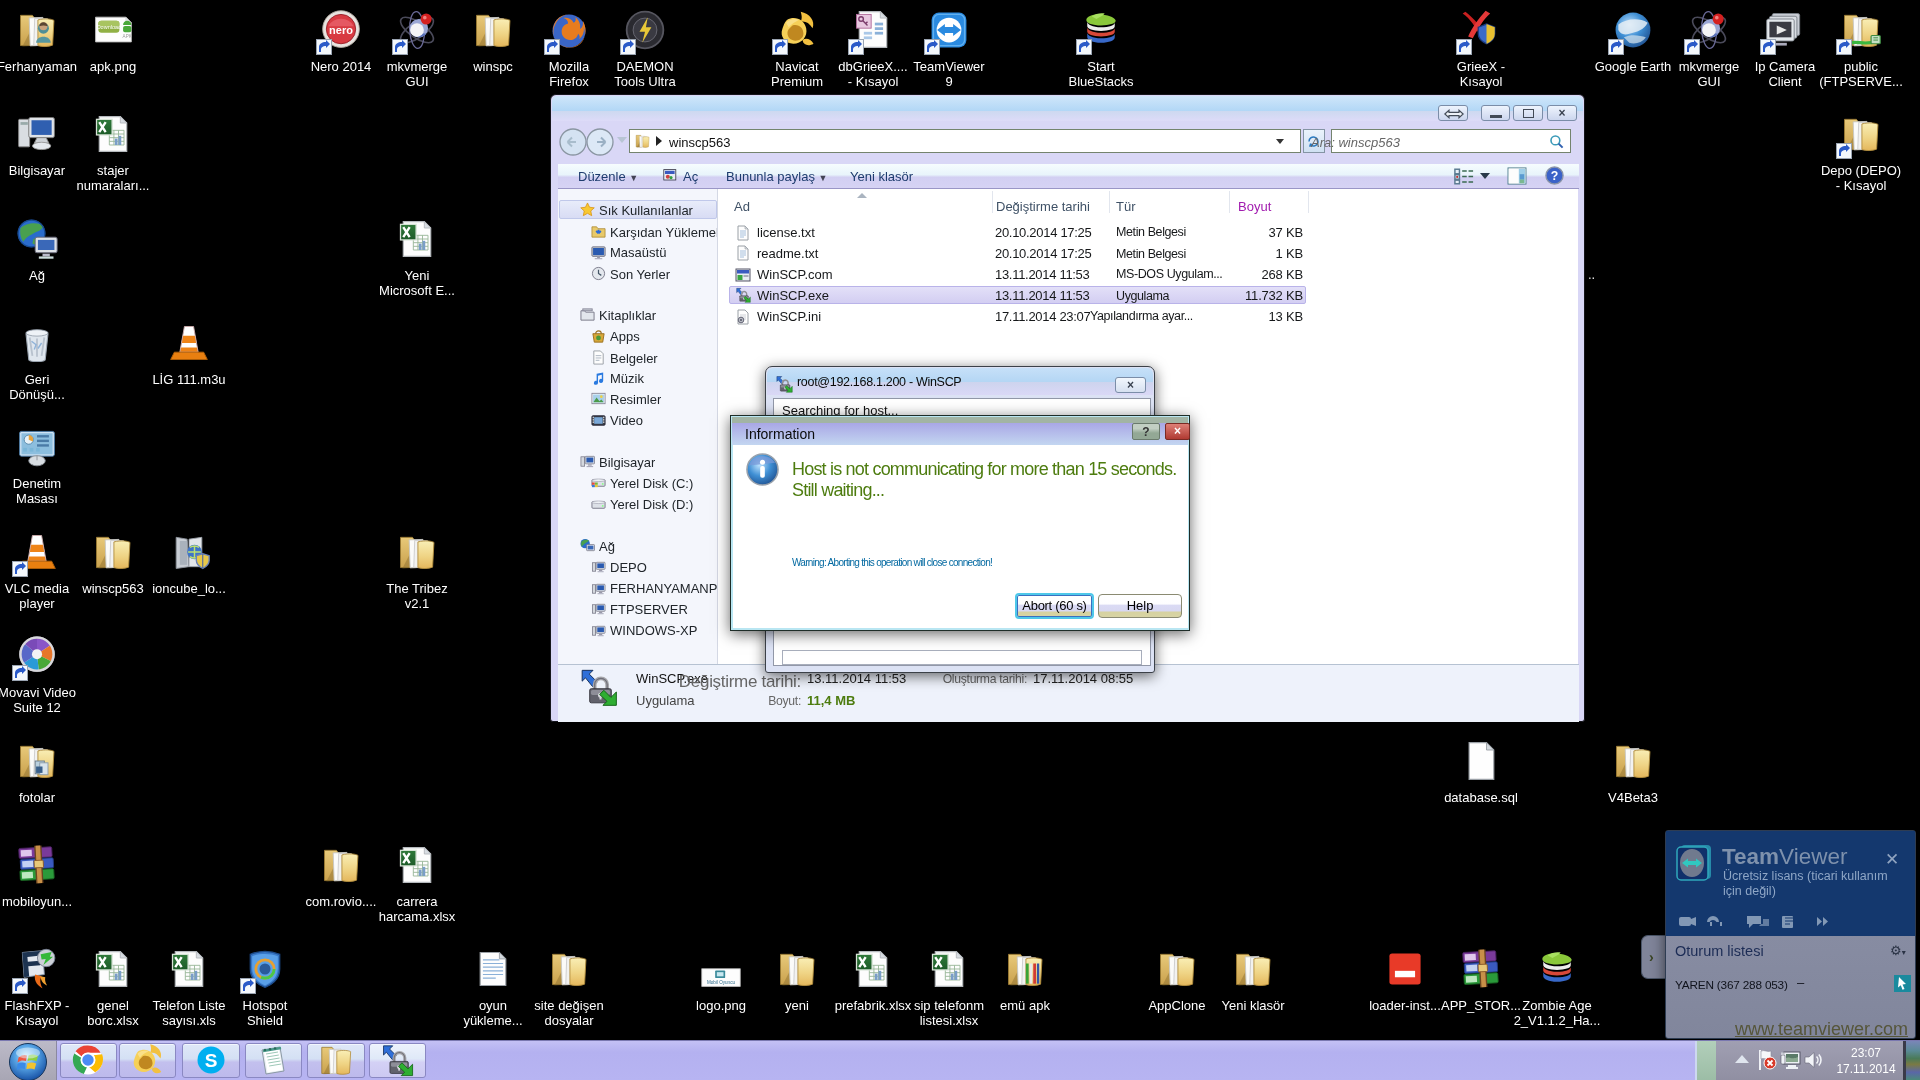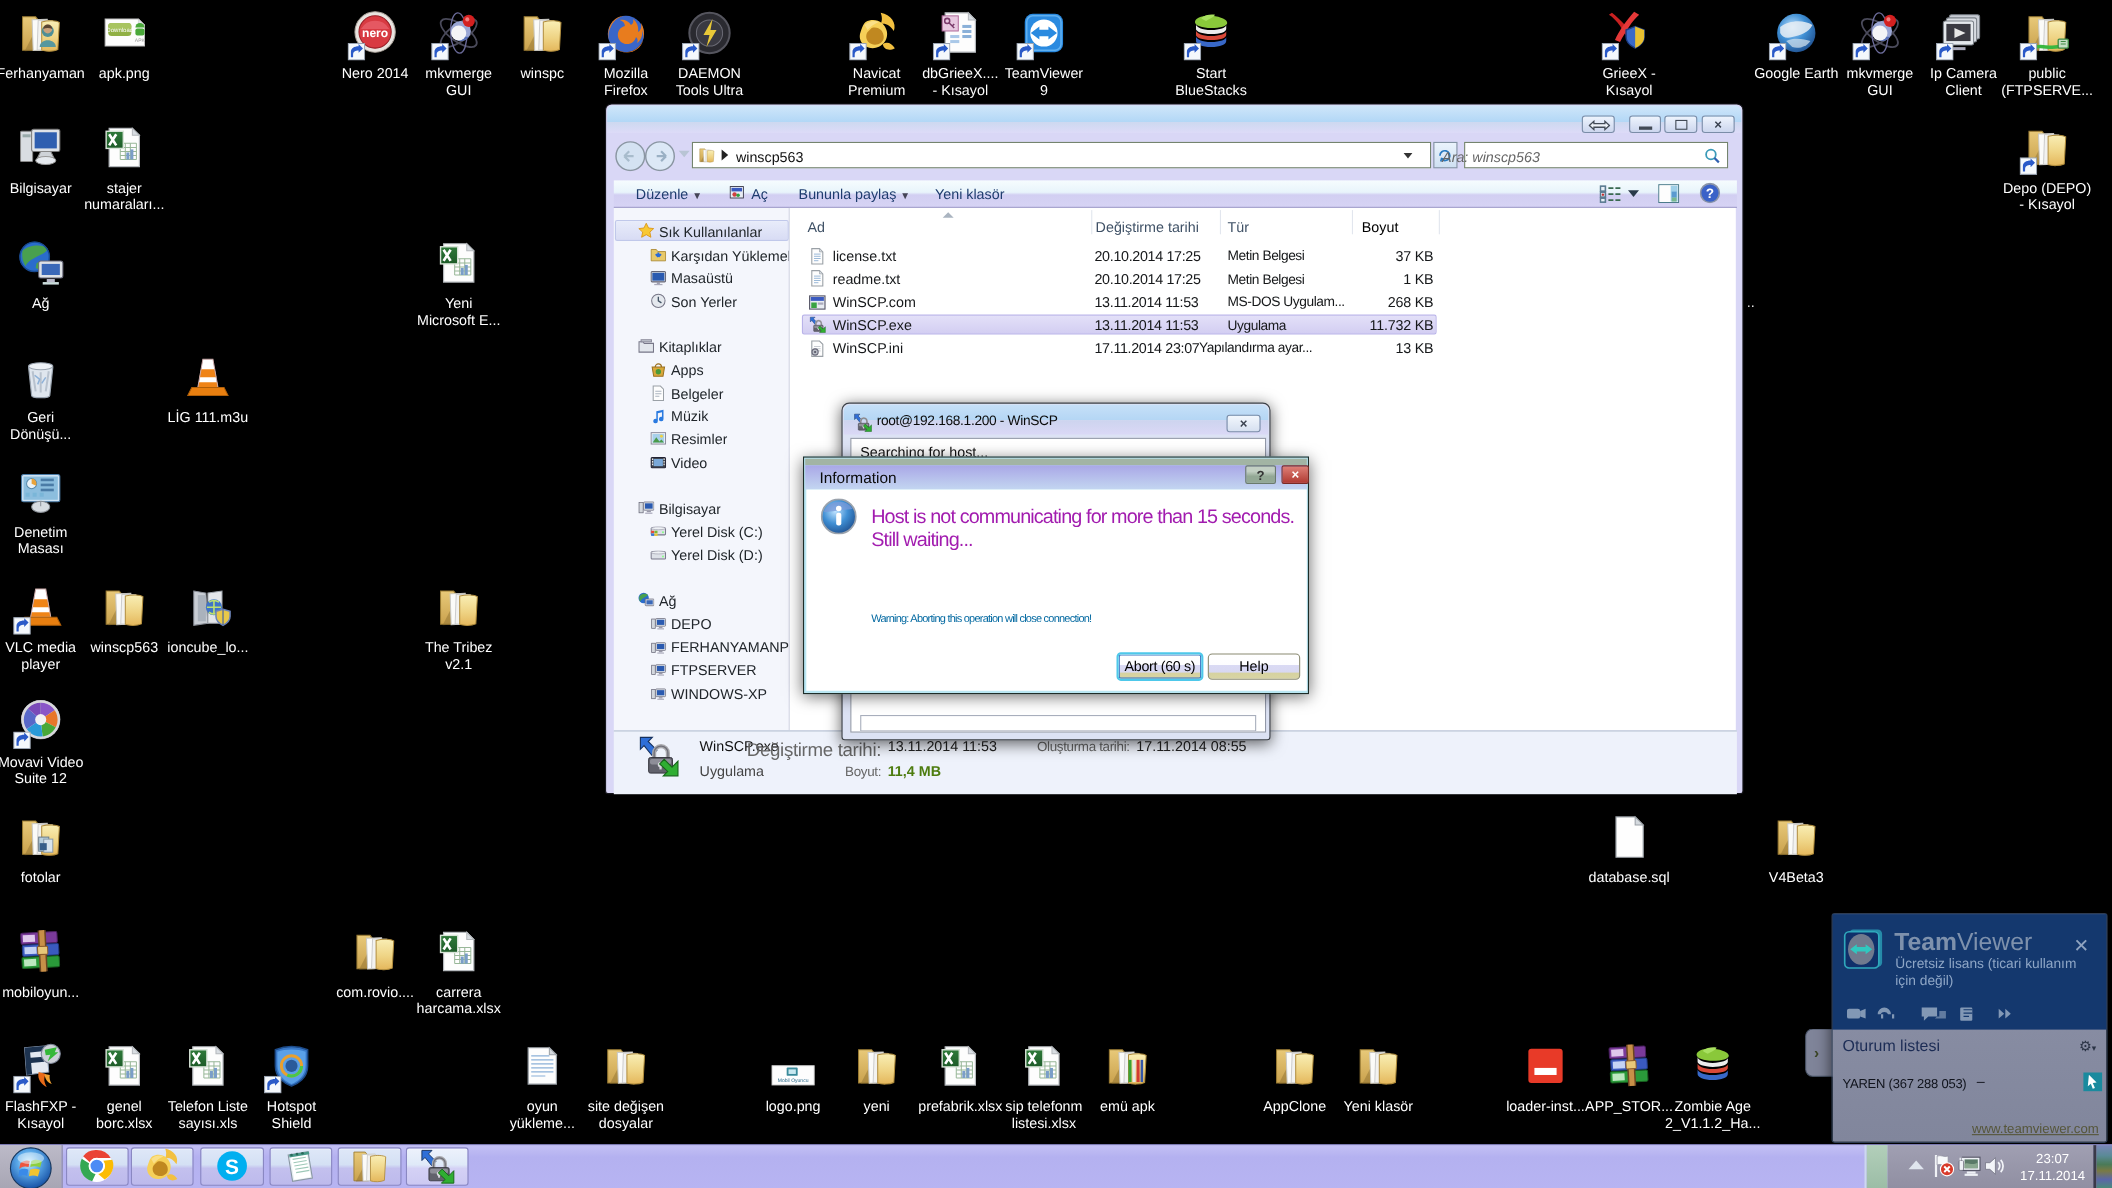--- a/index.html
+++ b/index.html
@@ -1043,21 +1043,21 @@
     </svg>
 <div style="position:absolute;left:59px;top:507px;color:#21262b;white-space:nowrap;overflow:hidden;max-width:107px">FTPSERVER</div>
 <svg style="position:absolute;left:40px;top:528px" width="15" height="15" viewBox="0 0 16 16">
       <use href="#pc16"></use>
     </svg>
 <div style="position:absolute;left:59px;top:528px;color:#21262b;white-space:nowrap;overflow:hidden;max-width:107px">WINDOWS-XP</div>
 
  <div style="position:absolute;left:183px;top:104px;color:#3f5166">Ad</div>
  <div style="position:absolute;left:445px;top:104px;color:#3f5166">Değiştirme tarihi</div>
  <div style="position:absolute;left:565px;top:104px;color:#3f5166">Tür</div>
- <div style="position:absolute;left:687px;top:104px;color:#000000">Boyut</div>
+ <div style="position:absolute;left:687px;top:104px;color:#a21caf">Boyut</div>
  <div style="position:absolute;left:306px;top:98px;width:0;height:0;border-left:5px solid transparent;border-right:5px solid transparent;border-bottom:5px solid #aab4c0"></div>
  <div style="position:absolute;left:441px;top:96px;width:1px;height:22px;background:#e2e6ee"></div>
  <div style="position:absolute;left:558px;top:96px;width:1px;height:22px;background:#e2e6ee"></div>
  <div style="position:absolute;left:678px;top:96px;width:1px;height:22px;background:#e2e6ee"></div>
  <div style="position:absolute;left:757px;top:96px;width:1px;height:22px;background:#e2e6ee"></div>
 
  <div style="position:absolute;left:178px;top:191px;width:577px;height:18px;background:linear-gradient(#e3e0f8,#d3cef2);border:1px solid #b9b3e9;border-radius:2px"></div>
 
  <svg style="position:absolute;left:184px;top:130px" width="16" height="16" viewBox="0 0 16 16">
       <use href="#txt16"></use>
@@ -1128,21 +1128,21 @@
  <div style="position:absolute;left:14px;top:10px;font-size:14px;color:#0a0a0a">Information</div>
  <div style="position:absolute;left:401px;top:7px;width:28px;height:17px;background:linear-gradient(#c2cfc3 30%,#93a895 60%);border:1px solid #6a7a6c;border-radius:2px;text-align:center;line-height:16px;font-size:12px;font-weight:bold;color:#333">?</div>
  <div style="position:absolute;left:434px;top:7px;width:25px;height:17px;background:linear-gradient(#de8077,#b03a32);border:1px solid #7a2a24;border-radius:2px;text-align:center;line-height:15px;font-size:12px;font-weight:bold;color:#fff">×</div>
  <div style="position:absolute;left:2px;top:29px;width:455px;height:183px;background:#fff"></div>
  <svg style="position:absolute;left:15px;top:37px" width="33" height="33" viewBox="0 0 34 34">
   <circle cx="17" cy="17" r="16" fill="url(#gorb)" stroke="#9aa2ac" stroke-width="1.6"></circle>
   <path d="M3 13 a15 14 0 0 1 27 -3 Z" fill="#7a9ad8" opacity=".75"></path>
   <circle cx="17" cy="9.5" r="2.6" fill="#fff"></circle>
       <rect x="14.6" y="13.5" width="4.8" height="12" rx="2" fill="#fff"></rect>
  </svg>
- <div style="position:absolute;left:61px;top:43px;font-size:18px;letter-spacing:-0.8px;line-height:20.5px;color:#a21caf;white-space:nowrap">Host is not communicating for more than 15 seconds.<br>Still waiting...</div>
+ <div style="position:absolute;left:61px;top:43px;font-size:18px;letter-spacing:-0.8px;line-height:20.5px;color:#4d7c0f;white-space:nowrap">Host is not communicating for more than 15 seconds.<br>Still waiting...</div>
  <div style="position:absolute;left:61px;top:141px;font-size:10px;letter-spacing:-0.7px;color:#0369a1;white-space:nowrap">Warning: Aborting this operation will close connection!</div>
  <div style="position:absolute;left:284px;top:177px;width:79px;height:26px;border:2px solid #4ec8ea;border-radius:4px;background:linear-gradient(#fff 0%,#fdfdff 42%,#dadaf4 45%,#d8d8f2 72%,#d6d2a0 78%,#d8d4a4 100%);text-align:center;line-height:22px;font-size:13px;letter-spacing:-0.3px;color:#000;box-shadow:inset 0 0 0 1px #3a70c0">Abort (60 s)</div>
  <div style="position:absolute;left:367px;top:178px;width:84px;height:24px;border:1px solid #8a8a72;border-radius:4px;background:linear-gradient(#fff 0%,#fdfdff 42%,#dadaf4 45%,#d8d8f2 72%,#d6d2a0 78%,#d8d4a4 100%);text-align:center;line-height:21px;font-size:13px;color:#000">Help</div>
 </div>
 
 <div style="position:absolute;left:1641px;top:935px;width:27px;height:44px;background:#7f8499;border:1px solid #4a5568;border-right:none;border-radius:7px 0 0 7px">
     <div style="position:absolute;left:7px;top:13px;color:#3a4424;font-size:14px;font-weight:bold">›</div>
   </div>
 <div class="win" style="left:1665px;top:830px;width:251px;height:209px;background:linear-gradient(#8d92a8,#81869c);border:1px solid #2e3c52;border-radius:3px">
  <div style="position:absolute;left:0;top:0;right:0;height:105px;background:#14386e"></div>
@@ -1169,21 +1169,21 @@
  </g>
  <div style="position:absolute;left:9px;top:112px;font-size:14.5px;color:#1c2c55">Oturum listesi</div>
  <div style="position:absolute;left:224px;top:112px;font-size:13px;color:#2a3345">⚙<span style="font-size:8px">▾</span></div>
  <div style="position:absolute;left:9px;top:147px;font-size:11.8px;letter-spacing:-0.2px;color:#10131c">YAREN (367 288 053)</div>
  <div style="position:absolute;left:131px;top:144px;font-size:13px;color:#10131c">–</div>
  <div style="position:absolute;left:228px;top:144px;width:17px;height:17px;background:#1a8a9e">
       <svg style="position:absolute;left:3px;top:2px" width="11" height="13" viewBox="0 0 11 13">
         <path d="M2 0 L9 7 L5.5 7.5 L7.5 12 L5.5 12.8 L3.8 8.3 L1 10.5 Z" fill="#fff"></path>
       </svg>
     </div>
- <div style="position:absolute;right:7px;top:188px;font-size:12px;color:#56563a;text-decoration:underline">www.teamviewer.com</div>
+ <div style="position:absolute;right:7px;top:188px;font-size:18px;color:#56563a;text-decoration:underline">www.teamviewer.com</div>
 </div>
 
 <div id="taskbar" style="position:absolute;left:0;top:1040px;width:1920px;height:40px;background:linear-gradient(#c5c2f5,#b4b1f0 30%,#b7b4f2)">
  <div style="position:absolute;left:0;top:0;width:1920px;height:1px;background:#7a78b0"></div>
 
  <div style="position:absolute;left:0;top:1px;width:57px;height:39px;background:linear-gradient(#bcbac8,#a8a6b4);border-right:1px solid #8a88a0"></div>
  <svg style="position:absolute;left:8px;top:2px" width="40" height="40" viewBox="0 0 40 40">
   <defs>
         <radialGradient id="orb2" cx=".45" cy=".35" r=".8">
           <stop offset="0" stop-color="#d8f0fc"></stop>

